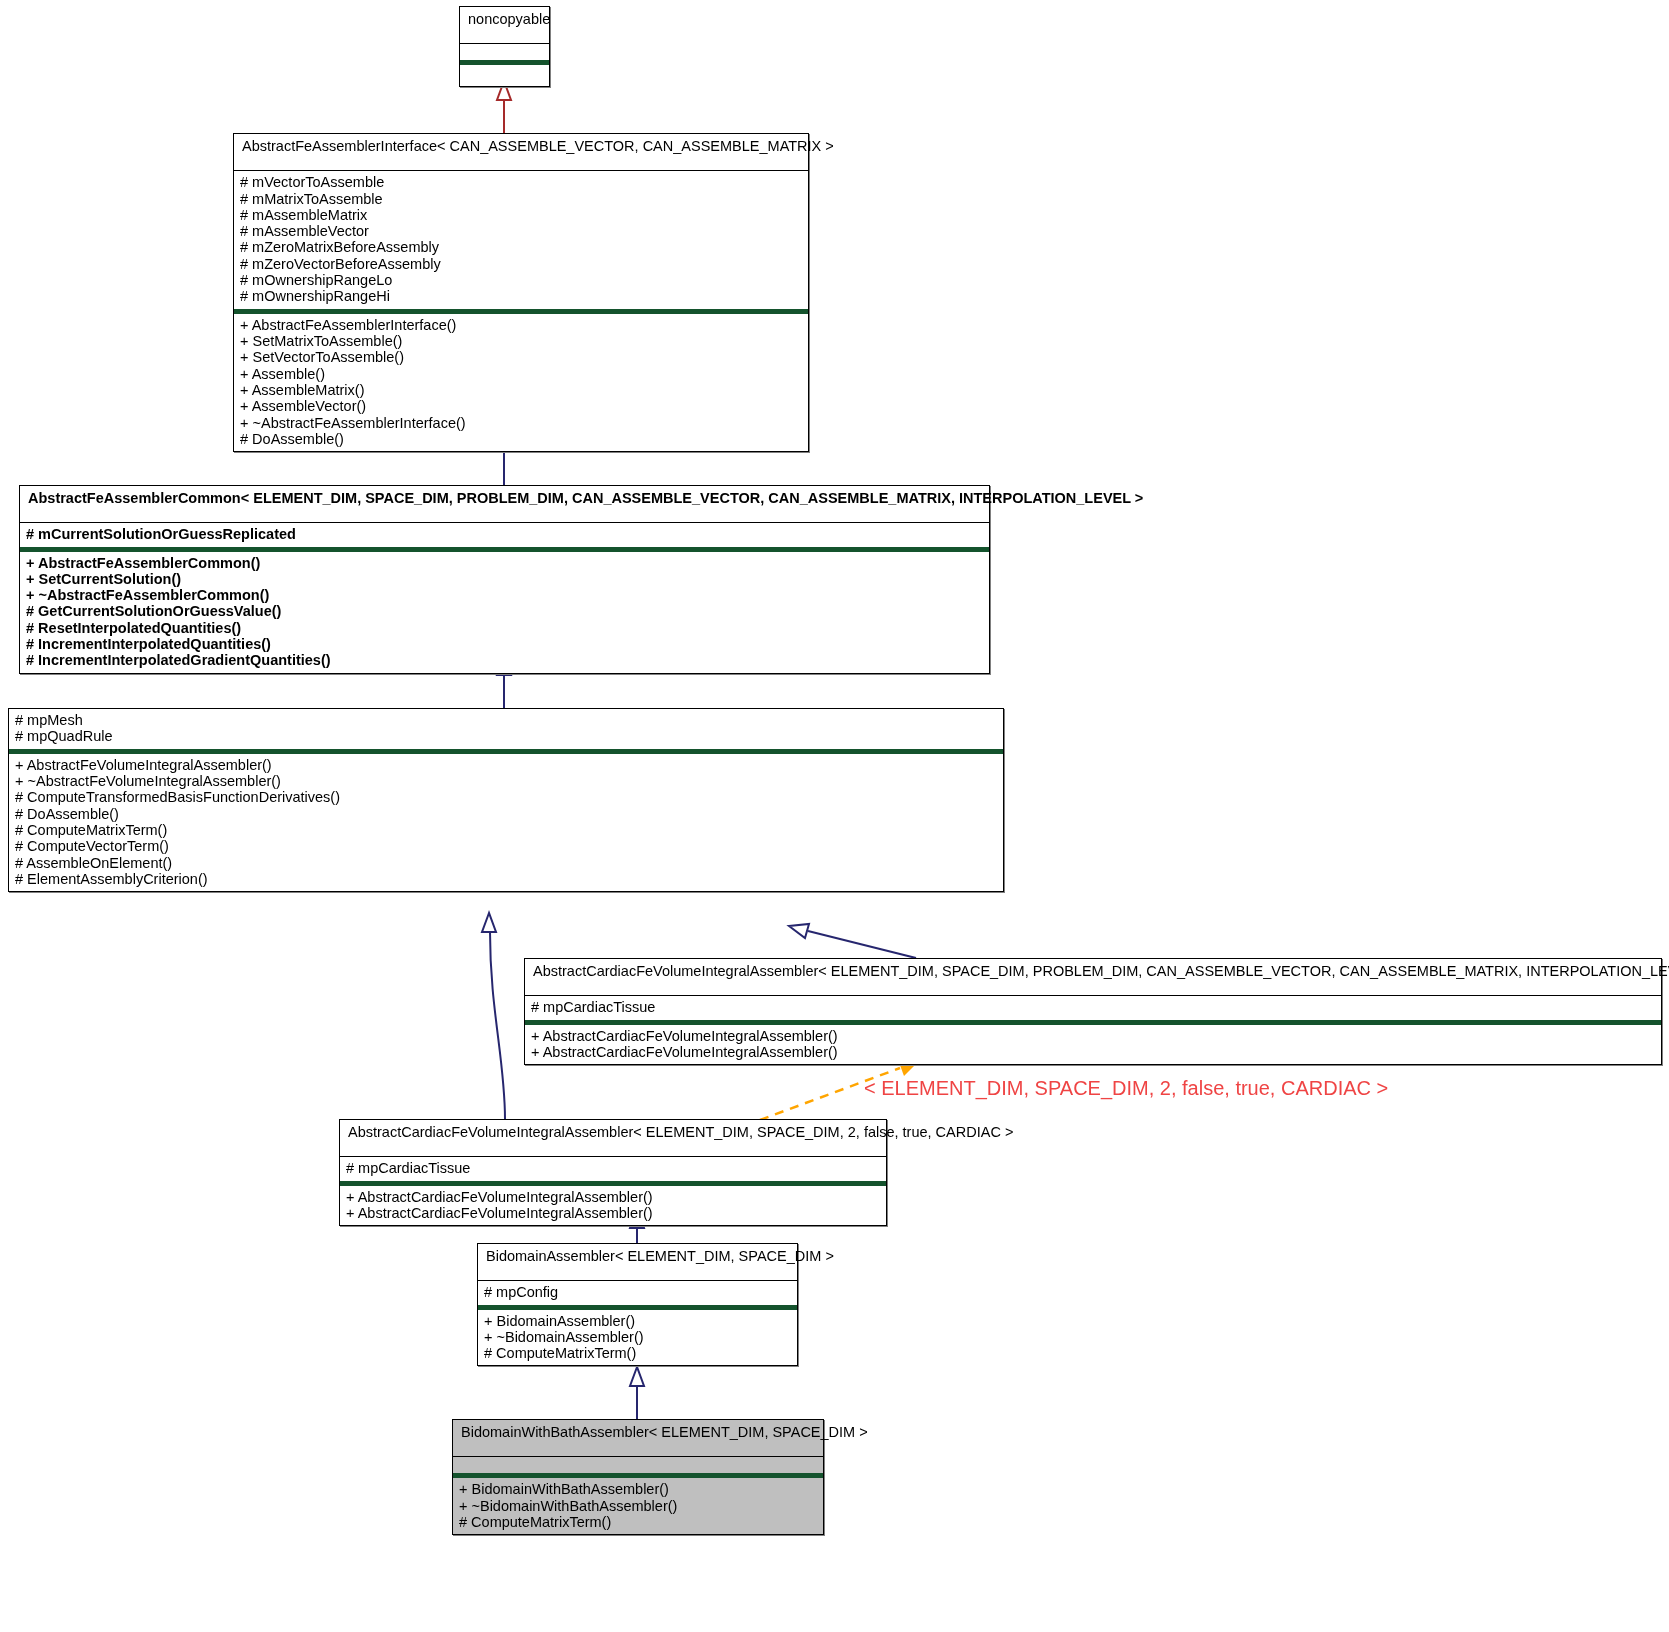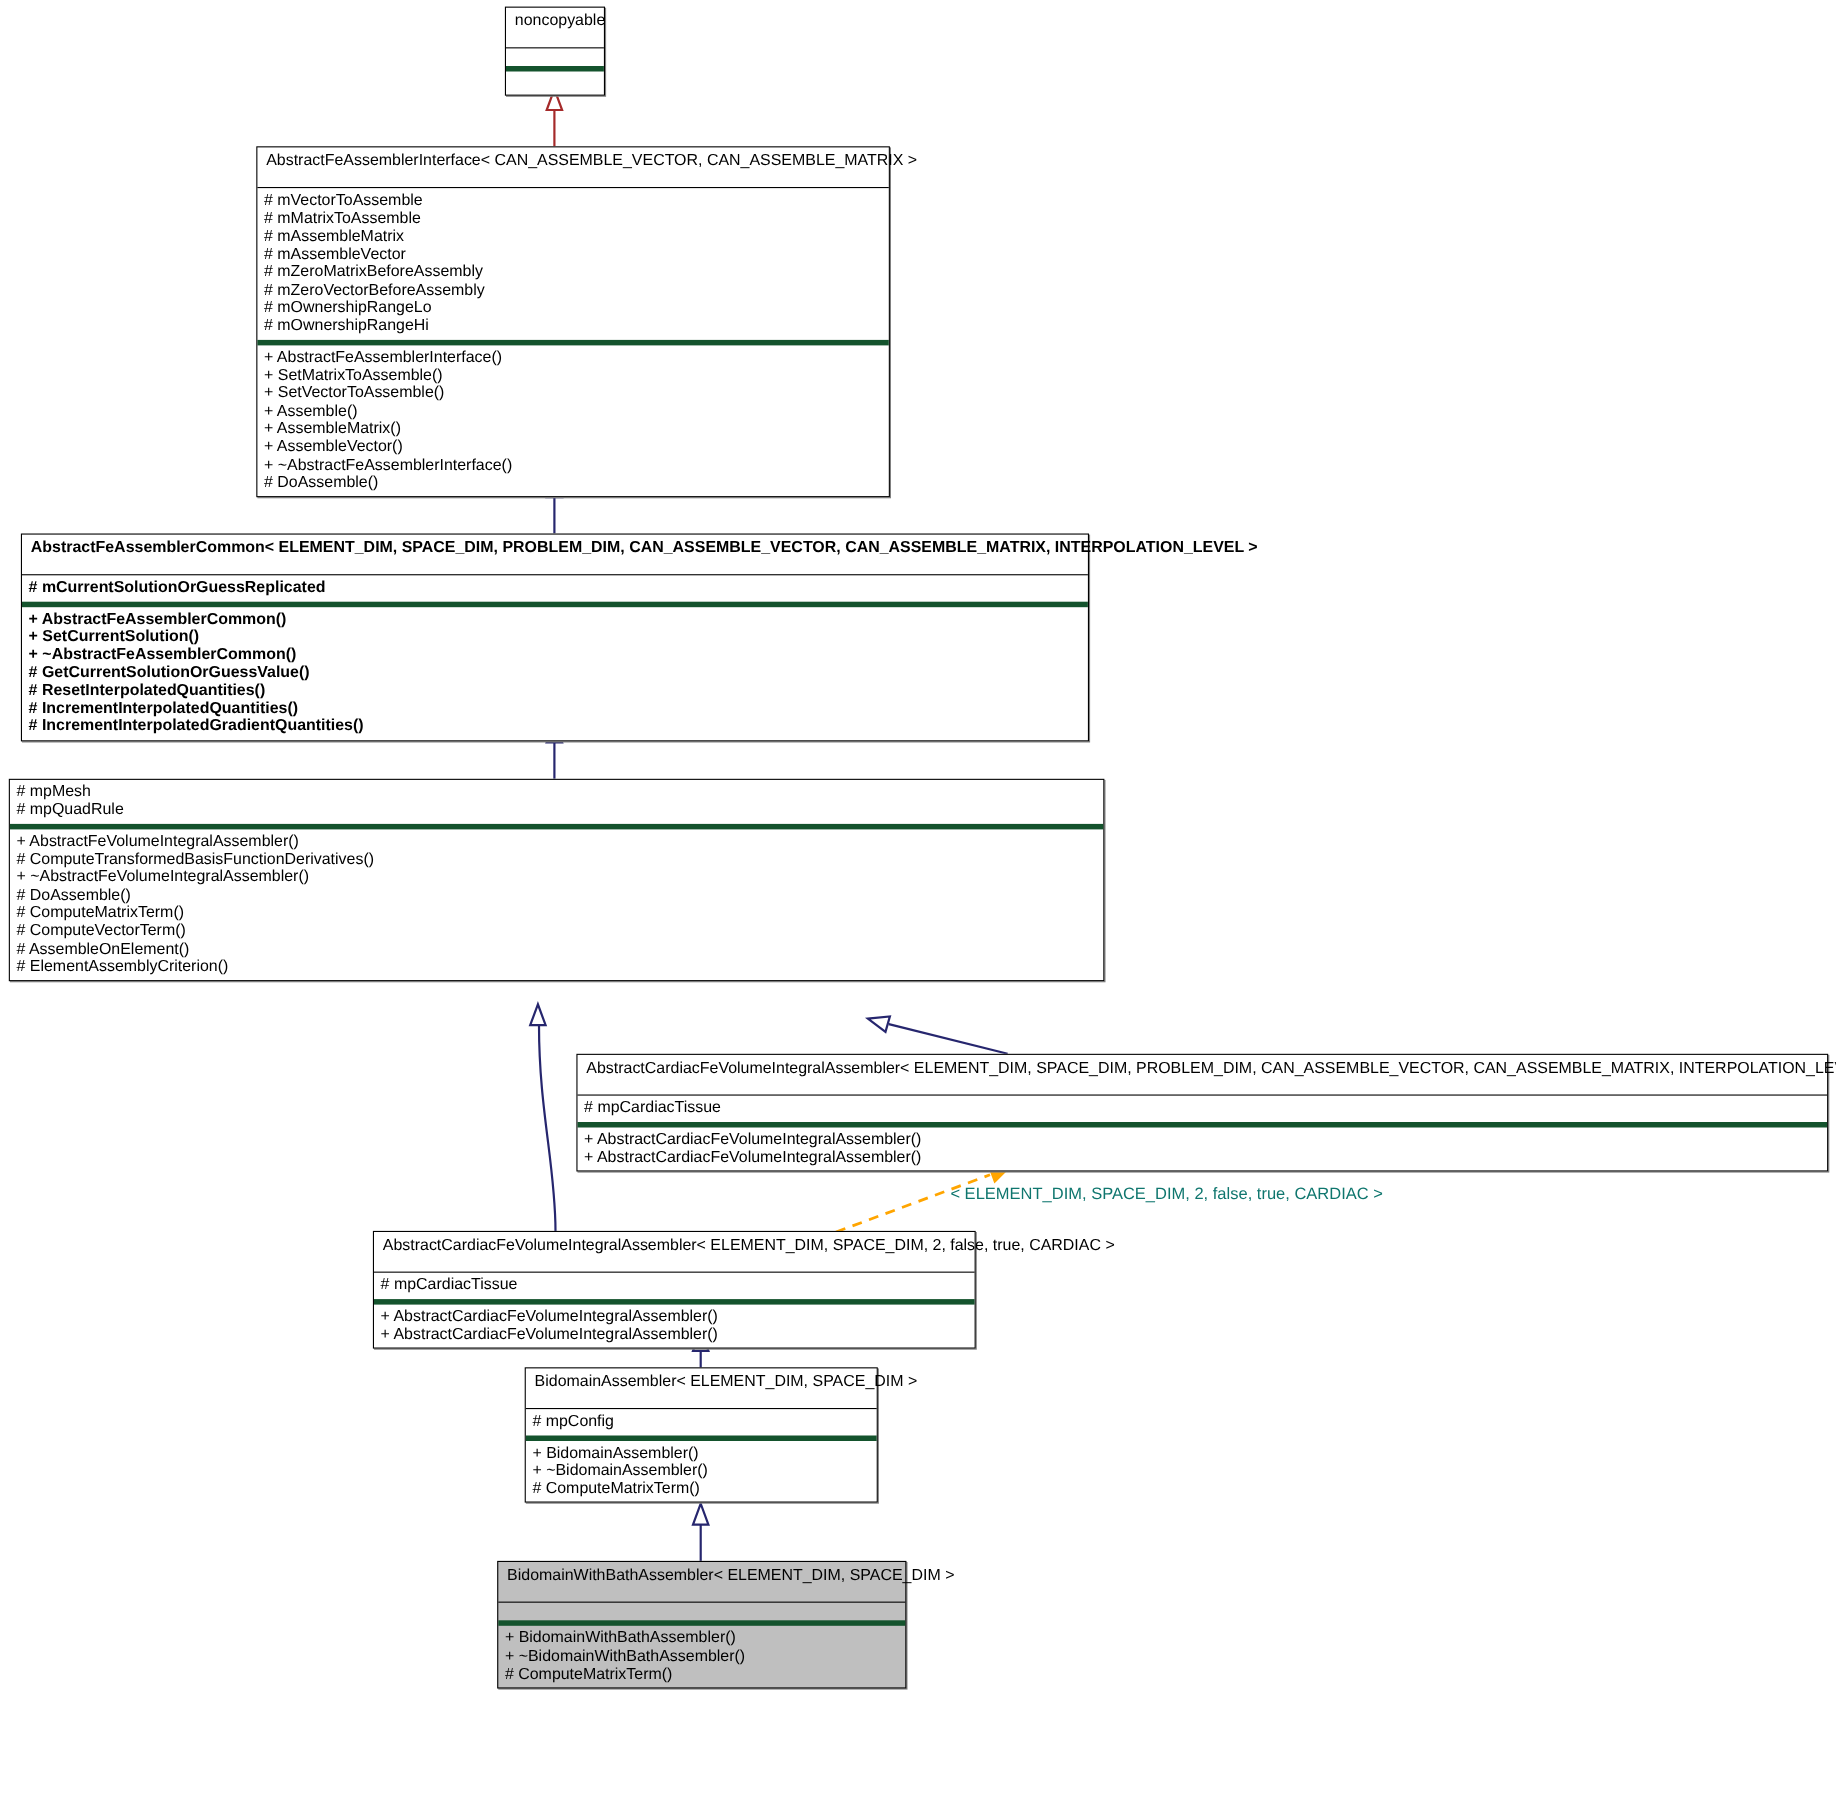--- a/index.html
+++ b/index.html
@@ -59,23 +59,23 @@
   .uml-row {
     white-space: nowrap;
     font-size: 14.5px;
     line-height: 1.125;
   }
   .empty-sec {
     height: 21px;
   }
   .edge-label {
     position: absolute;
-    font-size: 15px;
+    font-size: 20px;
     white-space: nowrap;
-    color: #0f766e;
+    color: #ef4444;
     background: transparent;
   }
 </style>
 </head>
 <body>
 
 <div id="diagram">
 
   <svg class="edges" viewBox="0 0 1669 1632">
 
@@ -166,22 +166,22 @@
     </div>
   </div>
 
   <div class="uml-box" style="left:8px; top:708px; width:996px;">
     <div class="uml-attrs">
       <div class="uml-row"># mpMesh</div>
       <div class="uml-row"># mpQuadRule</div>
     </div>
     <div class="uml-ops">
       <div class="uml-row">+ AbstractFeVolumeIntegralAssembler()</div>
+      <div class="uml-row">+ ~AbstractFeVolumeIntegralAssembler()</div>
       <div class="uml-row"># ComputeTransformedBasisFunctionDerivatives()</div>
-      <div class="uml-row">+ ~AbstractFeVolumeIntegralAssembler()</div>
       <div class="uml-row"># DoAssemble()</div>
       <div class="uml-row"># ComputeMatrixTerm()</div>
       <div class="uml-row"># ComputeVectorTerm()</div>
       <div class="uml-row"># AssembleOnElement()</div>
       <div class="uml-row"># ElementAssemblyCriterion()</div>
     </div>
   </div>
 
   <div class="uml-box" style="left:524px; top:958px; width:1138px;">
     <div class="uml-title">AbstractCardiacFeVolumeIntegralAssembler&lt; ELEMENT_DIM, SPACE_DIM, PROBLEM_DIM, CAN_ASSEMBLE_VECTOR, CAN_ASSEMBLE_MATRIX, INTERPOLATION_LEVEL &gt;</div>

